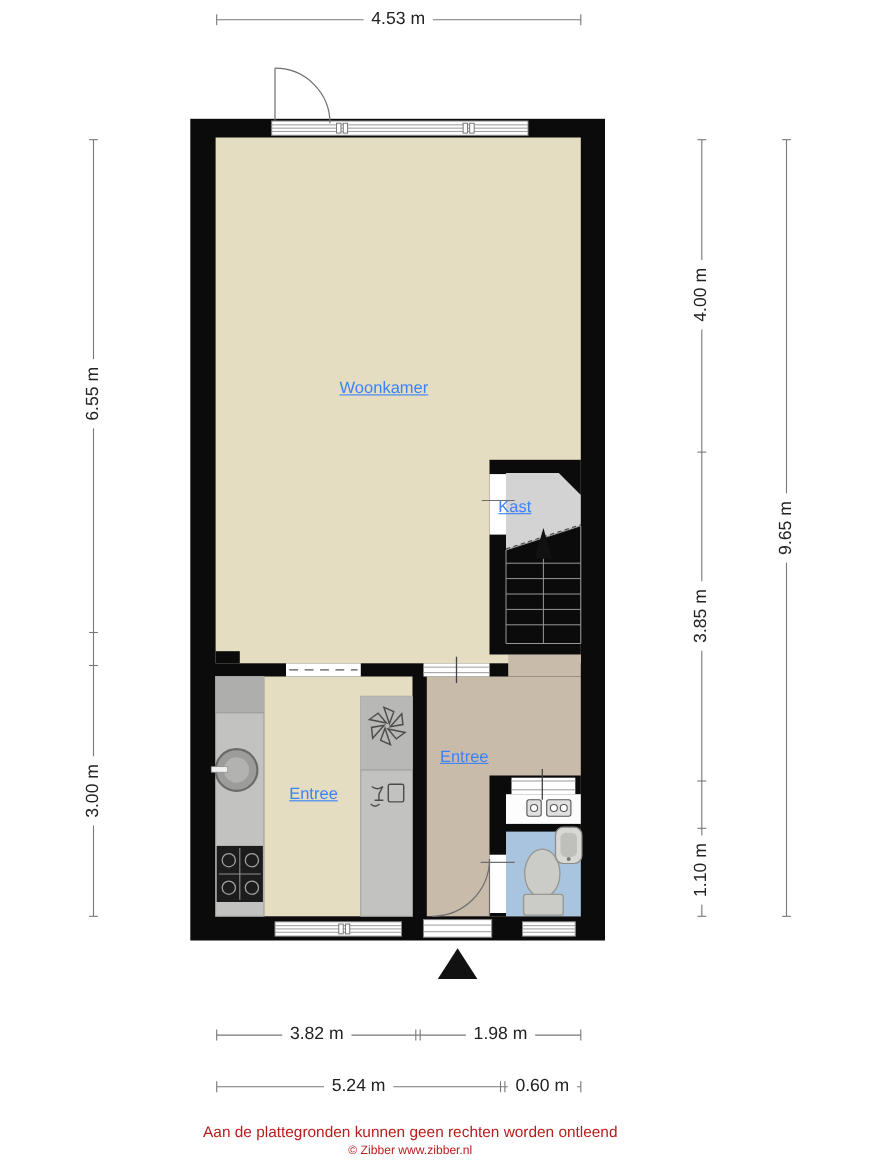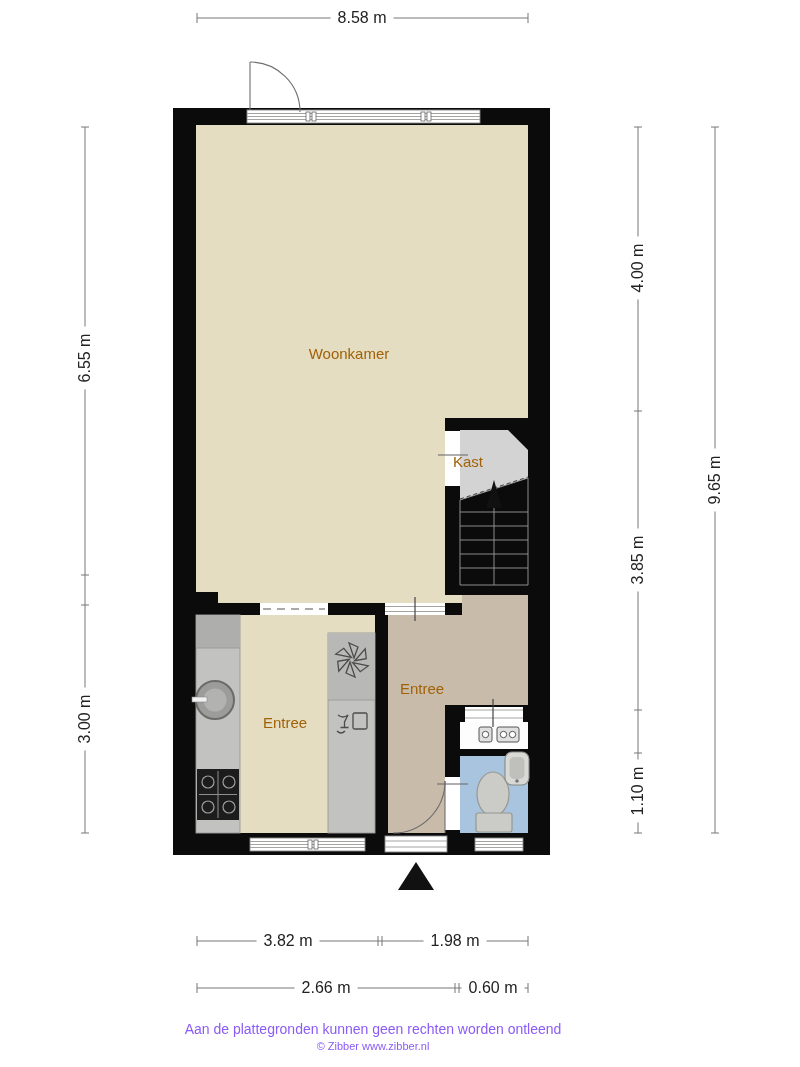--- a/index.html
+++ b/index.html
@@ -23,24 +23,24 @@
   .f-kast{fill:var(--kast-floor);}
   .f-counter{fill:var(--counter);}
   .dimline{stroke:var(--dimension-line);stroke-width:1;fill:none;}
   .thin{stroke:#9a9a99;stroke-width:0.9;fill:none;}
   .sym{stroke:#4c4c4c;stroke-width:1.3;fill:none;}
   .doorline{stroke:#6e6e6e;stroke-width:1.1;fill:none;}
   .dim{position:absolute;font-size:16px;color:#222;background:#fff;padding:0 7px;
        white-space:nowrap;line-height:20px;}
   .dim.h{transform:translate(-50%,-50%);}
   .dim.v{transform:translate(-50%,-50%) rotate(-90deg);}
-  .room-label{position:absolute;font-size:15px;color:#a16207;transform:translate(-50%,-50%);
-       white-space:nowrap;}
+  .room-label{position:absolute;font-size:15px;color:#3b82f6;transform:translate(-50%,-50%);
+       white-space:nowrap;text-decoration:underline;}
   .footer{position:absolute;left:373px;top:1020px;transform:translateX(-50%);
-       text-align:center;color:#8b5cf6;}
+       text-align:center;color:#b91c1c;}
   .footer .l1{font-size:14px;line-height:18px;}
   .footer .l2{font-size:11px;line-height:17px;}
 </style>
 </head>
 <body>
 
 <div class="page">
 
   <svg class="plan-svg" width="800" height="1067" viewBox="0 0 800 1067">
 
@@ -212,30 +212,30 @@
     </g>
 
     <polygon points="416,862 398,890 434,890" fill="#111"></polygon>
   </svg>
 
   <div class="room-label" style="left:349px;top:353px">Woonkamer</div>
   <div class="room-label" style="left:468px;top:461px">Kast</div>
   <div class="room-label" style="left:285px;top:722px">Entree</div>
   <div class="room-label" style="left:422px;top:688px">Entree</div>
 
-  <div class="dim h" style="left:362px;top:18px">8.58 m</div>
+  <div class="dim h" style="left:362px;top:18px">4.53 m</div>
   <div class="dim v" style="left:85px;top:358px">6.55 m</div>
   <div class="dim v" style="left:85px;top:719px">3.00 m</div>
   <div class="dim v" style="left:638px;top:268px">4.00 m</div>
   <div class="dim v" style="left:638px;top:560px">3.85 m</div>
   <div class="dim v" style="left:638px;top:791px">1.10 m</div>
   <div class="dim v" style="left:715px;top:480px">9.65 m</div>
   <div class="dim h" style="left:288px;top:941px">3.82 m</div>
   <div class="dim h" style="left:455px;top:941px">1.98 m</div>
-  <div class="dim h" style="left:326px;top:988px">2.66 m</div>
+  <div class="dim h" style="left:326px;top:988px">5.24 m</div>
   <div class="dim h" style="left:493px;top:988px">0.60 m</div>
 
   <div class="footer">
     <div class="l1">Aan de plattegronden kunnen geen rechten worden ontleend</div>
     <div class="l2">© Zibber www.zibber.nl</div>
   </div>
 
 </div>
 
 </body></html>

